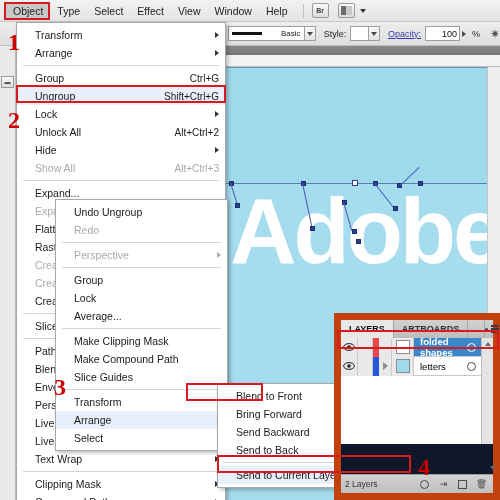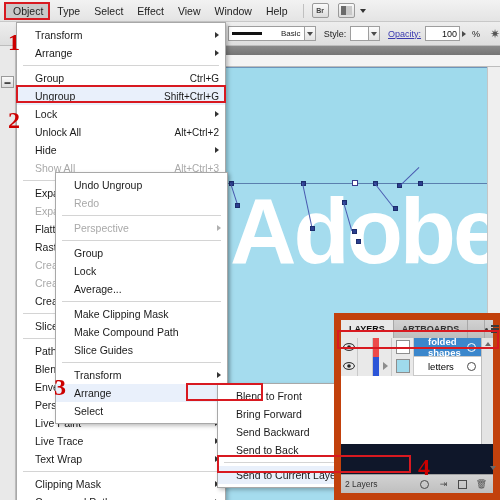--- a/index.html
+++ b/index.html
@@ -179,21 +179,21 @@
   .arrow-r {
     width: 0; height: 0;
     border-top: 3.5px solid transparent; border-bottom: 3.5px solid transparent;
     border-left: 4.5px solid #333; margin-left: 14px;
   }
   .menu-row.dim .arrow-r { border-left-color: #b0b0b0; }
   .menu-sep { height: 1px; background: #d4d4d4; margin: 3px 6px 3px 6px; }
 
   
   #object-menu { left: 16px; top: 22px; width: 210px; }
-  #context-menu { left: 55px; top: 172px; width: 173px; }
+  #context-menu { left: 55px; top: 199px; width: 173px; }
   #arrange-menu { left: 217px; top: 383px; width: 194px; }
 
   
   .redbox {
     position: absolute; border: 2px solid #d81920;
     pointer-events: none;
   }
   .rednum {
     position: absolute; color: #cc0000;
     font-family: "Liberation Serif", serif;
@@ -246,21 +246,21 @@
     width: 0; height: 0;
     border-top: 4px solid transparent; border-bottom: 4px solid transparent;
     border-left: 5px solid #8d8d8d;
   }
   .thumb-cell {
     width: 22px; height: 19px; display: flex; align-items: center; justify-content: center;
     background: #e9e9e9; border-right: 1px solid #c9c9c9;
   }
   .thumb { width: 14px; height: 14px; background: #ffffff; border: 1px solid #8d8d8d; }
   .thumb.blue { background: #9fdaec; }
-  .layer-name { flex: 1; padding-left: 14px; }
+  .layer-name { flex: 1; padding-left: 6px; }
   .target-circle {
     width: 9px; height: 9px; border-radius: 50%;
     border: 1.5px solid #4a4a4a; margin-right: 5px;
   }
   .layer-row.sel .target-circle { border-color: #ffffff; }
   .sel-square { width: 6px; height: 6px; background: #3b87cc; margin-right: 6px; }
   .layer-row.sel .sel-square { background: transparent; }
   .layers-body { background: #ffffff; height: 106px; position: relative; }
   .layers-scroll {
     position: absolute; right: 0; top: 0; width: 12px; height: 100%;

